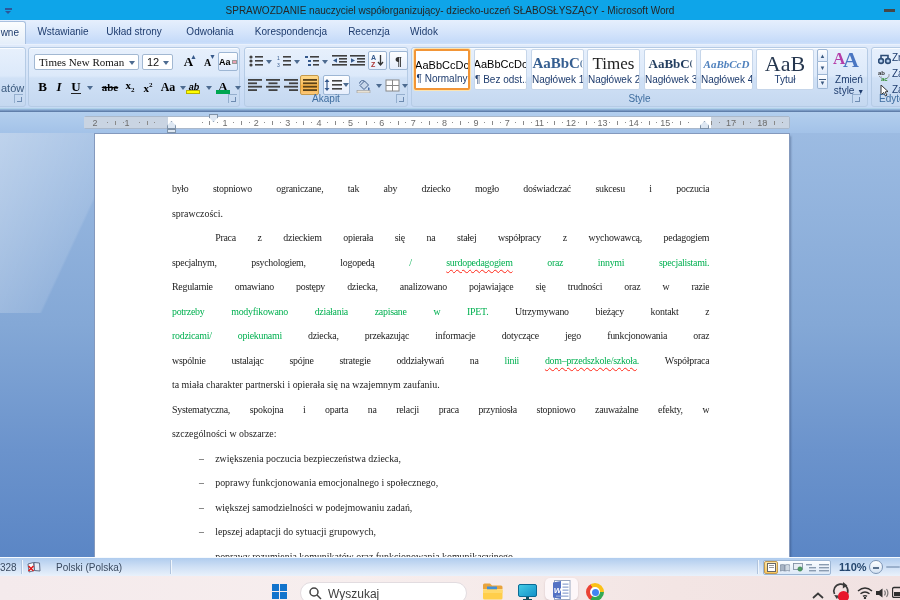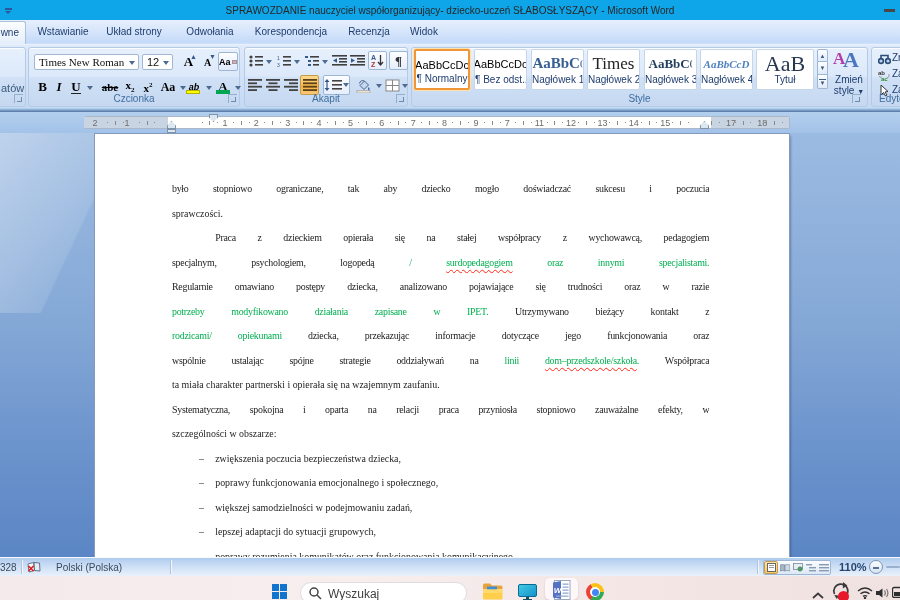--- a/index.html
+++ b/index.html
@@ -109,21 +109,20 @@
   <div class="btn" style="left:155px;top:30px;width:20px;height:17px">
         <span style="font-size:9px;font-weight:bold;font-style:italic">ab</span>
     <div class="abs" style="left:2px;bottom:1px;width:14px;height:4px;background:#ffff00;border:1px solid #b9b200"></div>
       </div>
   <div class="dd abs" style="left:177px;top:38px"></div>
   <div class="btn" style="left:184px;top:30px;width:20px;height:17px">
         <b style="font-family:'Liberation Serif',serif;font-size:13px">A</b>
     <div class="abs" style="left:3px;bottom:1px;width:14px;height:4px;background:#00a650"></div>
       </div>
   <div class="dd abs" style="left:206px;top:38px"></div>
-  <div class="glabel">Czcionka</div>
       <div class="dlauncher"></div>
  </div>
 
  <div class="group abs" style="left:244px;width:164px">
   <div class="btn" style="left:3px;top:5px;width:16px;height:16px">
         <svg width="14" height="12">
           <g fill="#404040">
             <circle cx="2" cy="2" r="1.6"></circle>
             <circle cx="2" cy="6" r="1.6"></circle>
             <circle cx="2" cy="10" r="1.6"></circle>

